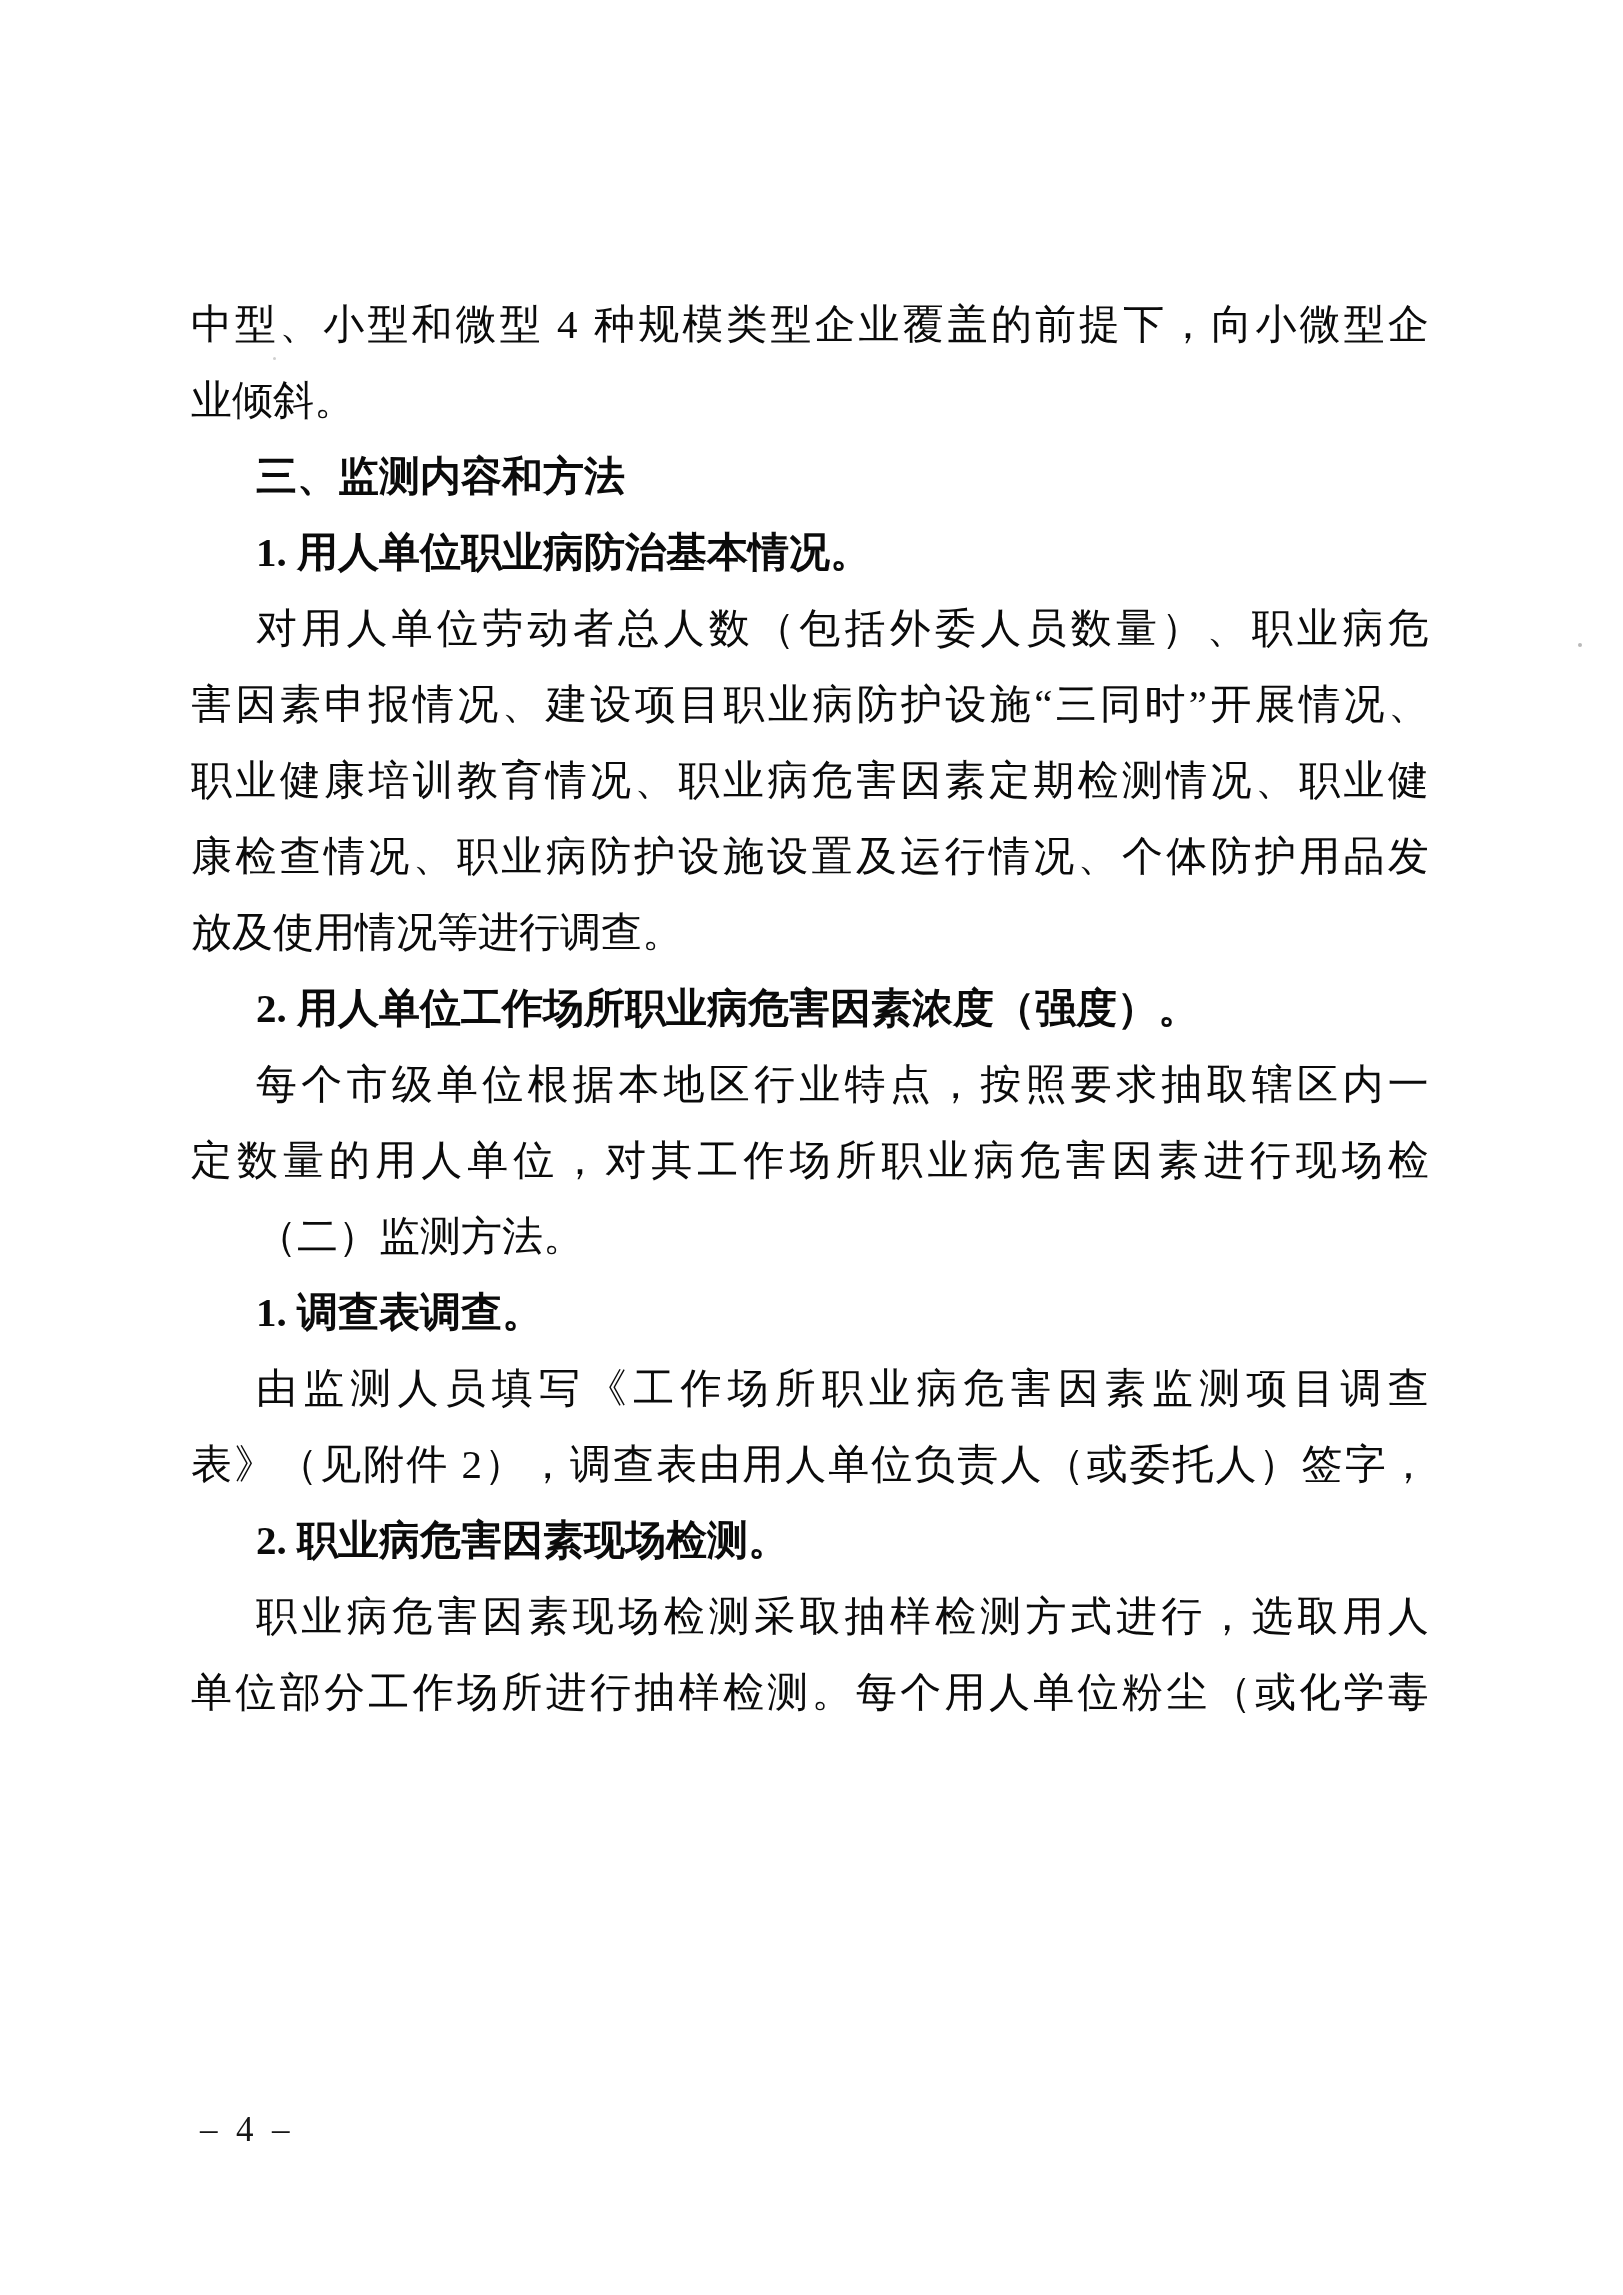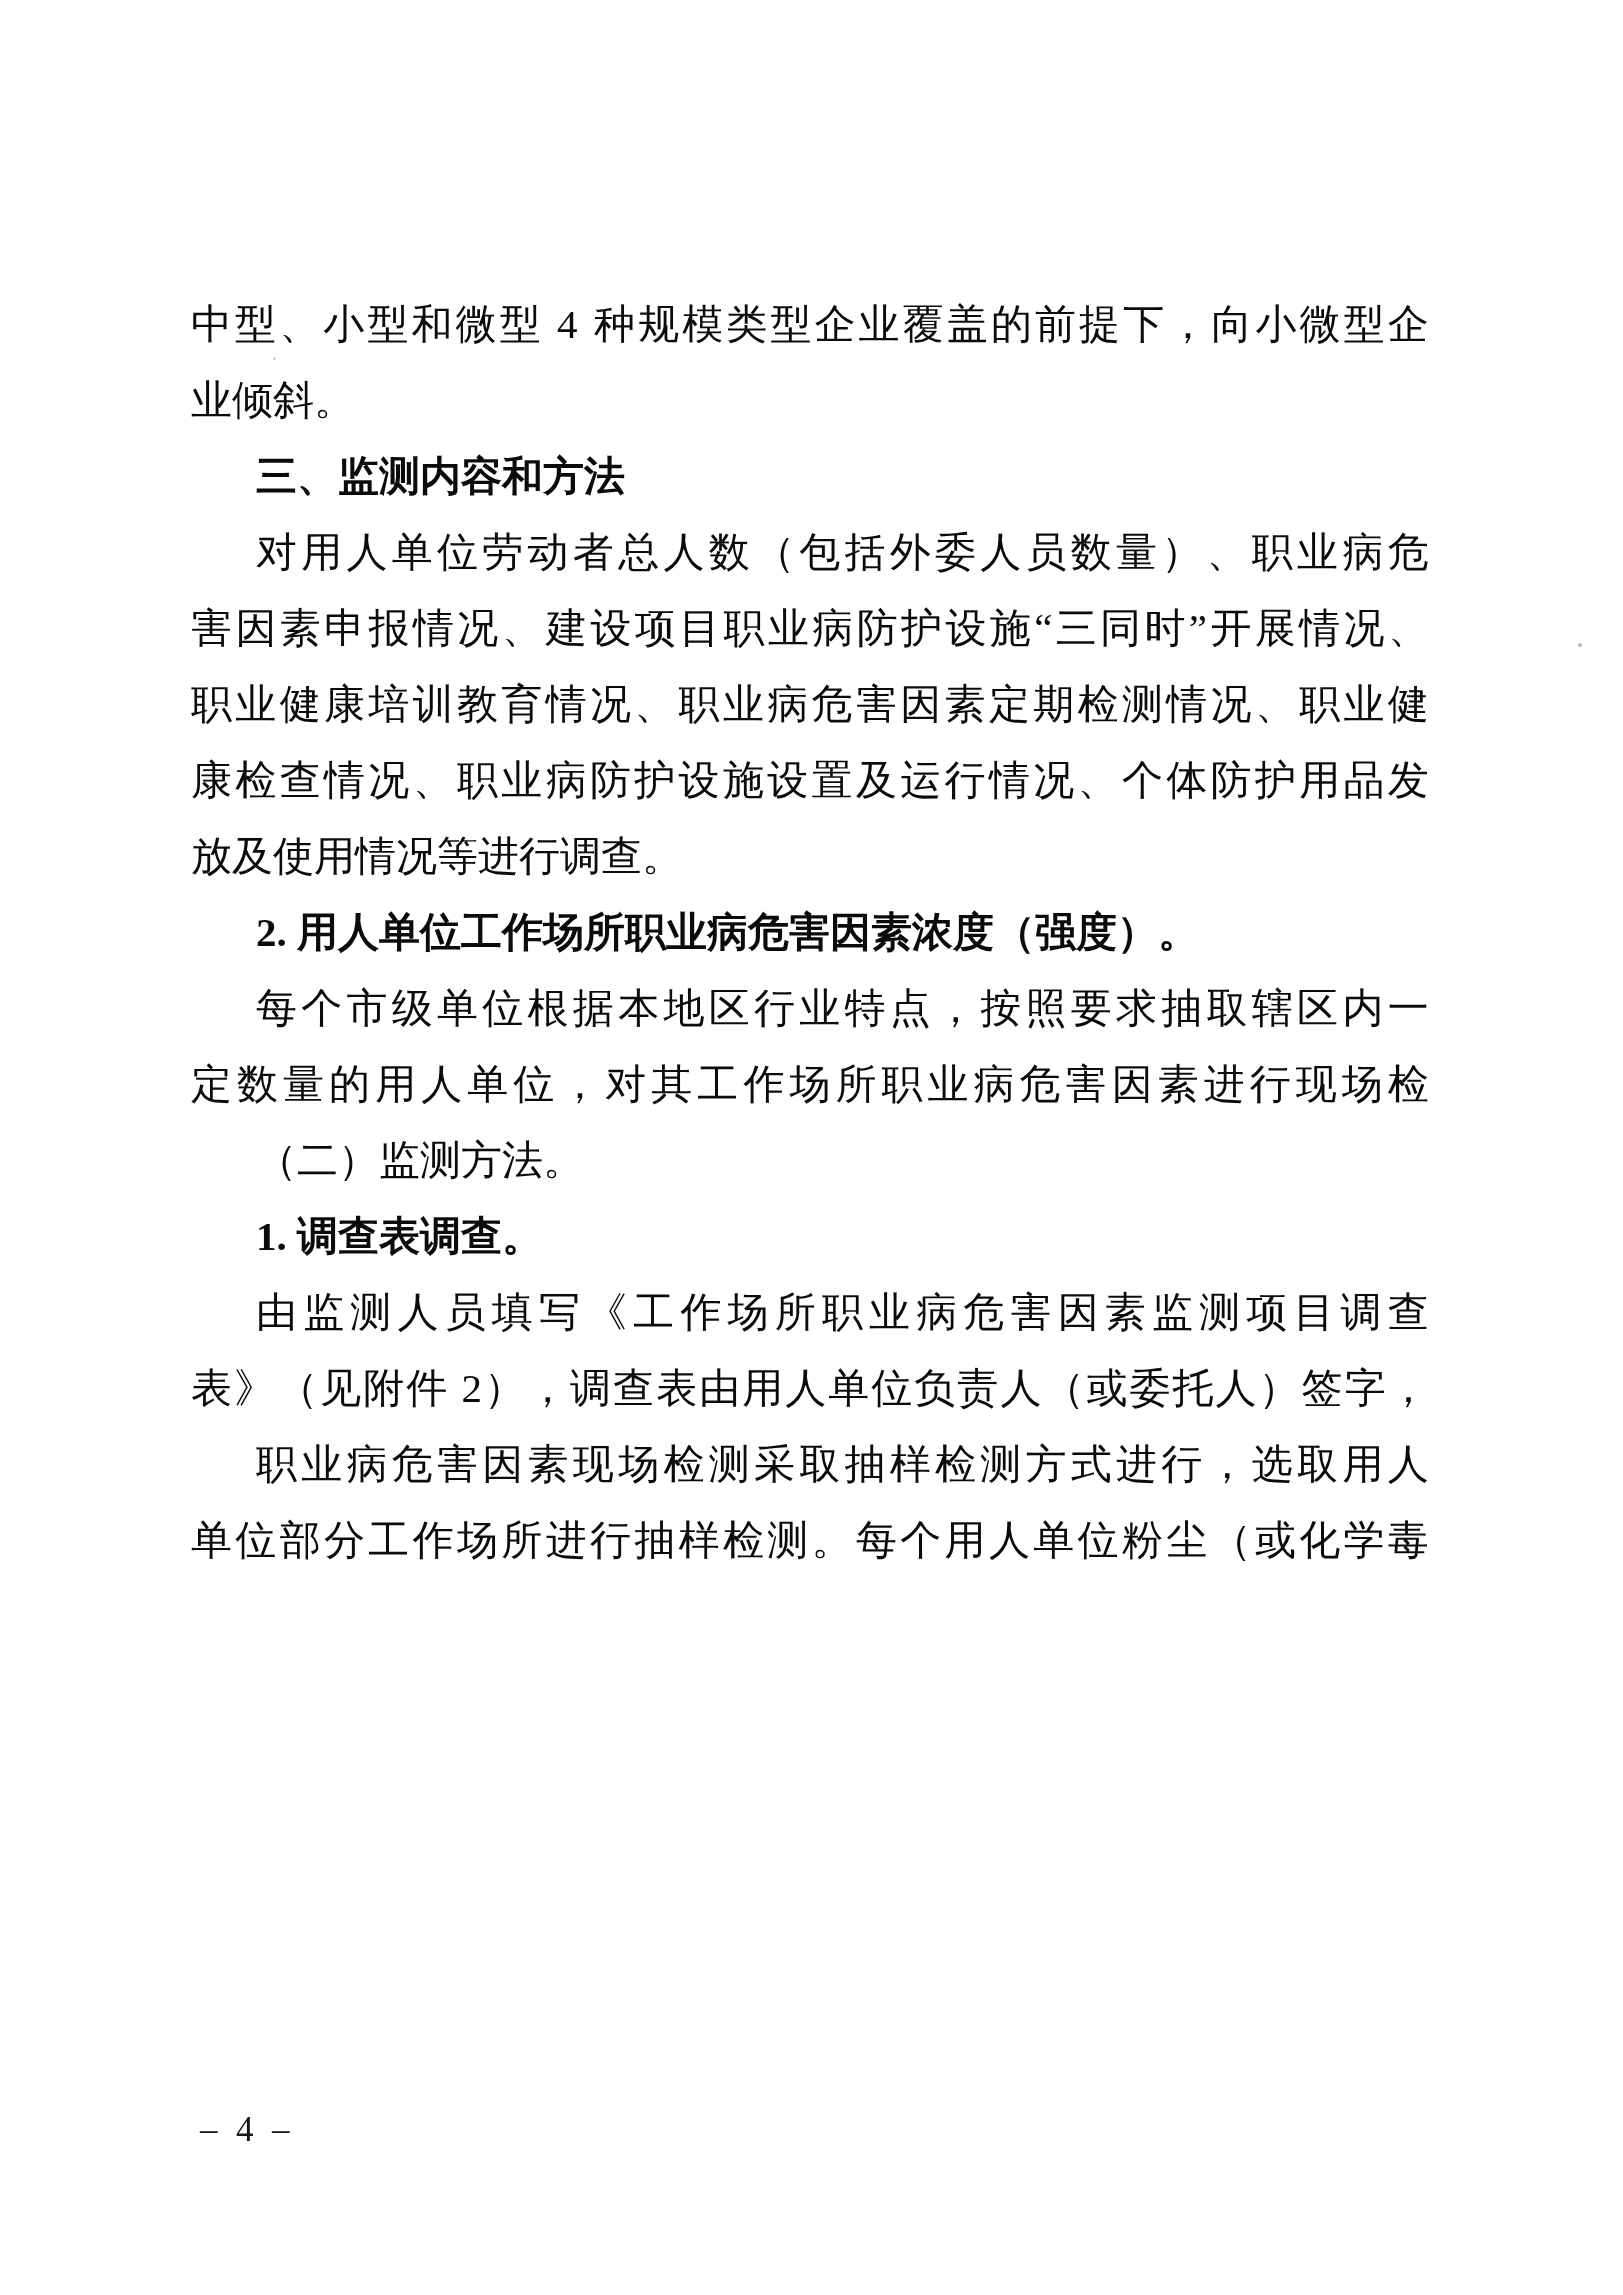--- a/index.html
+++ b/index.html
@@ -82,20 +82,21 @@
         <span>下</span>
         <span>，</span>
         <span>向</span>
         <span>小</span>
         <span>微</span>
         <span>型</span>
         <span>企</span>
       </div>
       <div class="line">业倾斜。</div>
       <div class="line indent bold">三、监测内容和方法</div>
+      <div class="line indent bold">1. 用人单位职业病防治基本情况。</div>
       <div class="line indent justify">
         <span>对</span>
         <span>用</span>
         <span>人</span>
         <span>单</span>
         <span>位</span>
         <span>劳</span>
         <span>动</span>
         <span>者</span>
         <span>总</span>
@@ -321,20 +322,21 @@
         <span>（</span>
         <span>或</span>
         <span>委</span>
         <span>托</span>
         <span>人</span>
         <span>）</span>
         <span>签</span>
         <span>字</span>
         <span>，</span>
       </div>
+      <div class="line indent bold">2. 职业病危害因素现场检测。</div>
       <div class="line indent justify">
         <span>职</span>
         <span>业</span>
         <span>病</span>
         <span>危</span>
         <span>害</span>
         <span>因</span>
         <span>素</span>
         <span>现</span>
         <span>场</span>

